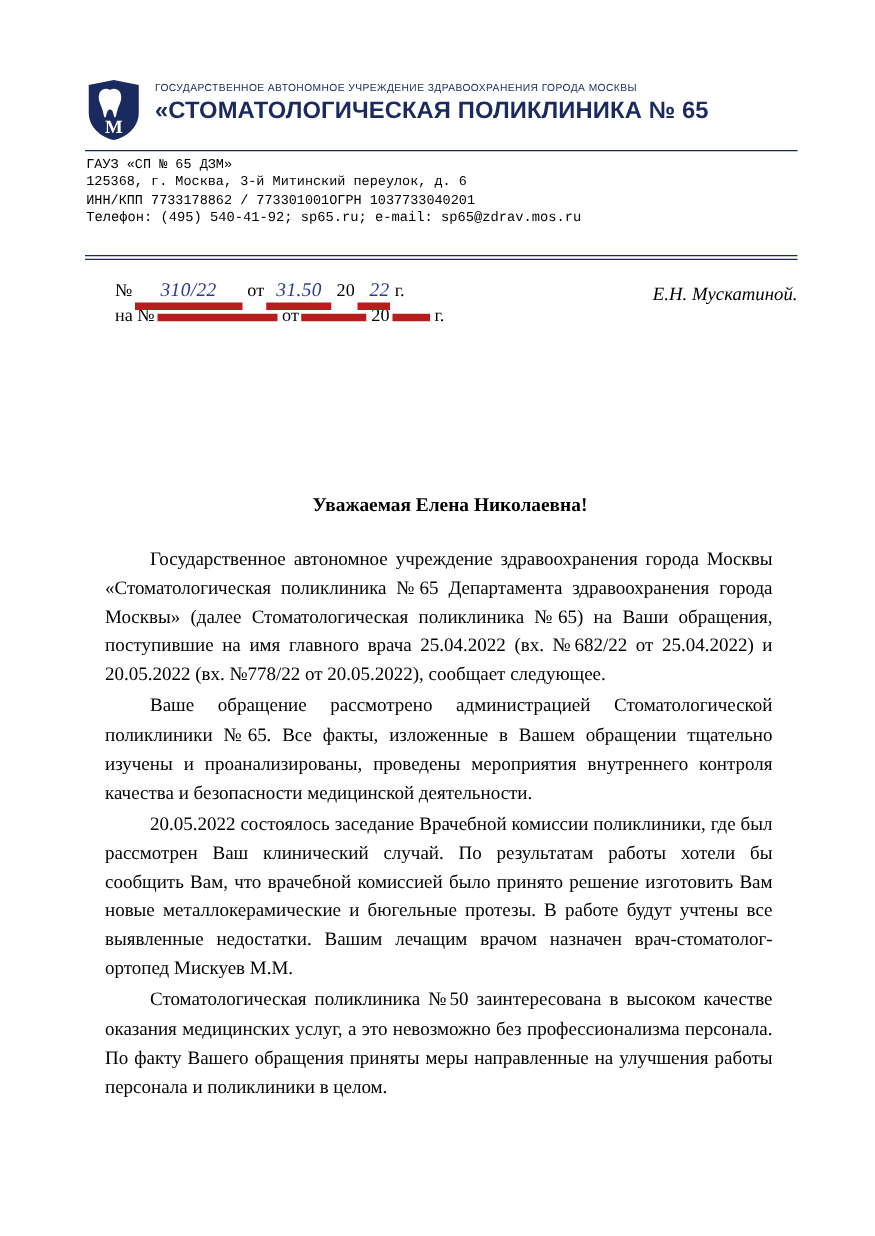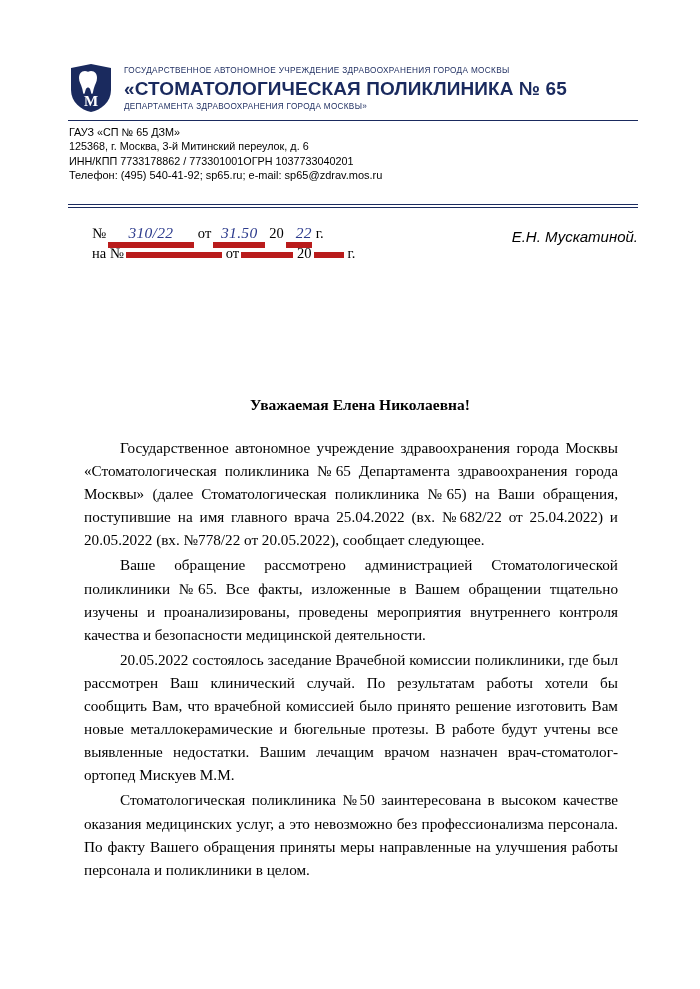--- a/index.html
+++ b/index.html
@@ -75,21 +75,21 @@
   }
 
   .lh-sep {
     border: none;
     border-top: 1px solid #1a2a5e;
     margin: 6px 0 4px 0;
     width: 100%;
   }
 
   .lh-details {
-    font-family: Liberation Sans, sans-serif;
+    font-family: Liberation Mono, monospace;
     font-size: 10.8px;
     line-height: 1.32;
     color: #000;
     padding-left: 1px;
   }
   .lh-details .small {
     font-size: 11px;
   }
 
   .rule-double {
@@ -142,21 +142,21 @@
   .u-date { width: 52px; }
   .u-yy { width: 26px; text-align: right; }
   .u-num2 { width: 96px; }
   .u-date2 { width: 52px; }
   .u-yy2 { width: 30px; }
 
   .signer {
     position: absolute;
     right: 62px;
     top: 228px;
-    font-family: Liberation Sans, sans-serif;
+    font-family: Liberation Serif, serif;
     font-style: italic;
     font-size: 15px;
     white-space: nowrap;
   }
 
   
   .salutation {
     position: absolute;
     left: 10px;
     top: 396px;
@@ -192,21 +192,20 @@
       <div class="logo">
         <svg width="46" height="52" viewBox="0 0 46 52" xmlns="http://www.w3.org/2000/svg">
           <path d="M3 6 L23 2 L43 6 L43 28 C43 40 33 48 23 50 C13 48 3 40 3 28 Z" fill="#1a2a5e"></path>
           <path d="M17 9 C13 9 11 12 11 16 C11 20 13 22 14 26 C15 29 15 32 16 32 C17 32 17 29 18 27 C19 25 21 25 22 27 C23 29 23 32 24 32 C25 32 25 29 26 26 C27 22 29 20 29 16 C29 12 27 9 23 9 C21 9 20 10 20 10 C20 10 19 9 17 9 Z" fill="#ffffff"></path>
           <text x="23" y="44" font-family="Liberation Serif, serif" font-size="15" font-weight="bold" fill="#ffffff" text-anchor="middle">М</text>
         </svg>
       </div>
       <div class="lh-text">
         <div class="lh-line1">ГОСУДАРСТВЕННОЕ АВТОНОМНОЕ УЧРЕЖДЕНИЕ ЗДРАВООХРАНЕНИЯ ГОРОДА МОСКВЫ</div>
         <div class="lh-line2">«СТОМАТОЛОГИЧЕСКАЯ ПОЛИКЛИНИКА № 65</div>
-        <div class="lh-line3">ДЕПАРТАМЕНТА ЗДРАВООХРАНЕНИЯ ГОРОДА МОСКВЫ»</div>
       </div>
     </div>
     <hr class="lh-sep">
     <div class="lh-details">
       <div>ГАУЗ «СП № 65 ДЗМ»</div>
       <div>125368, г. Москва, 3-й Митинский переулок, д. 6</div>
       <div>ИНН/КПП 7733178862 / 773301001ОГРН 1037733040201</div>
       <div class="small">Телефон: (495) 540-41-92; sp65.ru; e-mail: sp65@zdrav.mos.ru</div>
     </div>
   </div>

